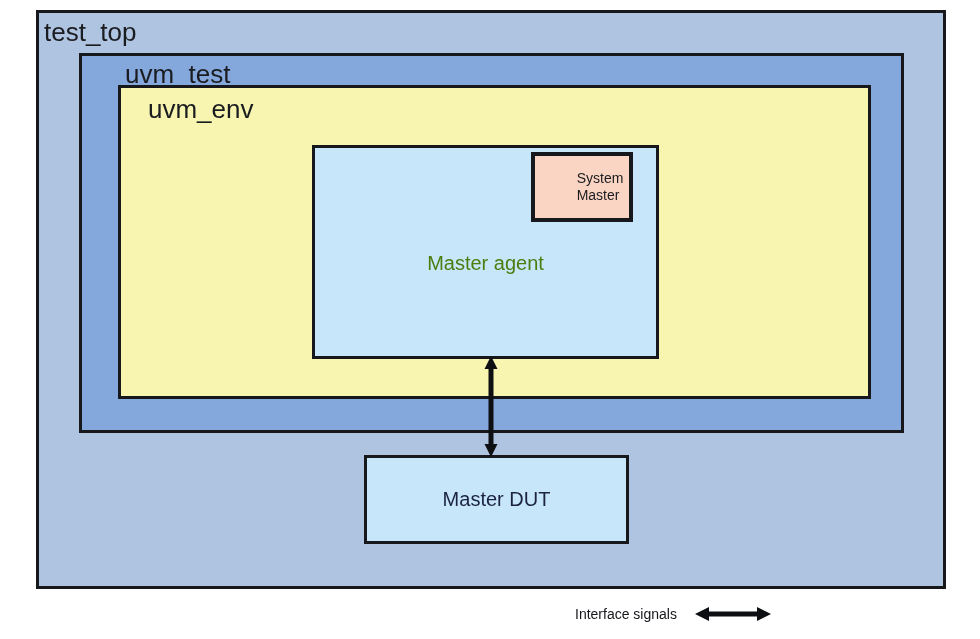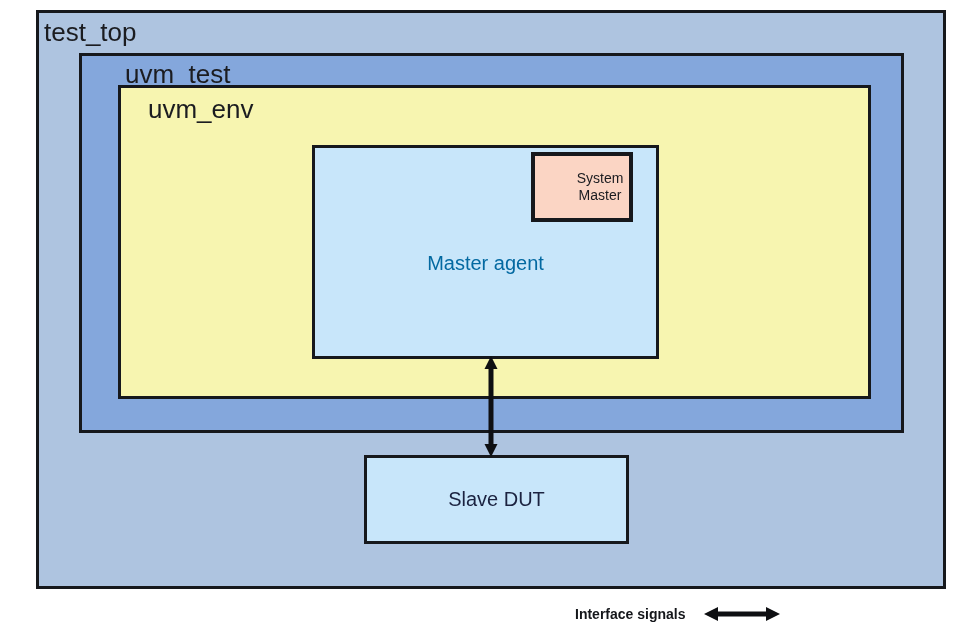--- a/index.html
+++ b/index.html
@@ -86,27 +86,27 @@
   #uvm-test-label { left: 88px; top: 61px; margin-left: 37px; }
   #uvm-env-label  { left: 136px; top: 96px; margin-left: 12px; }
 
   #master-agent-label {
     position: absolute;
     left: 0;
     right: 0;
     top: 104px;
     text-align: center;
     font-size: 20px;
-    color: #0369a1;
+    color: #4d7c0f;
     white-space: nowrap;
   }
   #system-config-label {
     font-size: 14px;
     line-height: 1.25;
-    text-align: center;
+    text-align: left;
     color: #1b1c20;
     margin-left: 36px;
   }
   #slave-dut-label {
     font-size: 20px;
     color: #1b2340;
     white-space: nowrap;
   }
   
   #interface-connector {
@@ -120,21 +120,21 @@
   #legend {
     position: absolute;
     left: 575px;
     top: 604px;
     display: flex;
     align-items: center;
     gap: 18px;
   }
   #legend-label {
     font-size: 14px;
-    font-weight: bold;
+    font-weight: normal;
     color: #14161a;
     white-space: nowrap;
   }
   #legend-arrow { display: block; }
 </style>
 </head>
 <body>
 
 <div id="canvas">
 
@@ -152,21 +152,21 @@
   </div>
 
   <div class="box" id="system-config-box">
     <div id="system-config-label">
       <span>System</span><br>
       <span>Master</span>
     </div>
   </div>
 
   <div class="box" id="slave-dut-box">
-    <div id="slave-dut-label">Slave DUT</div>
+    <div id="slave-dut-label">Master DUT</div>
   </div>
 
   <svg id="interface-connector" viewBox="0 0 16 101">
     <line x1="8" y1="9" x2="8" y2="92" stroke="#0e0f12" stroke-width="5"></line>
     <polygon points="8,0 1.5,13 14.5,13" fill="#0e0f12"></polygon>
     <polygon points="8,101 1.5,88 14.5,88" fill="#0e0f12"></polygon>
   </svg>
 
   <div id="legend">
     <span id="legend-label">Interface signals</span>

